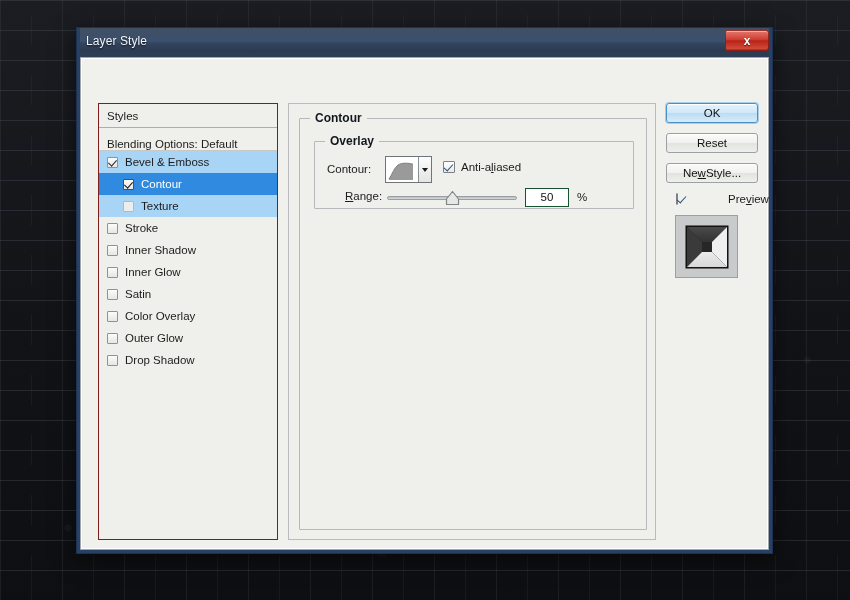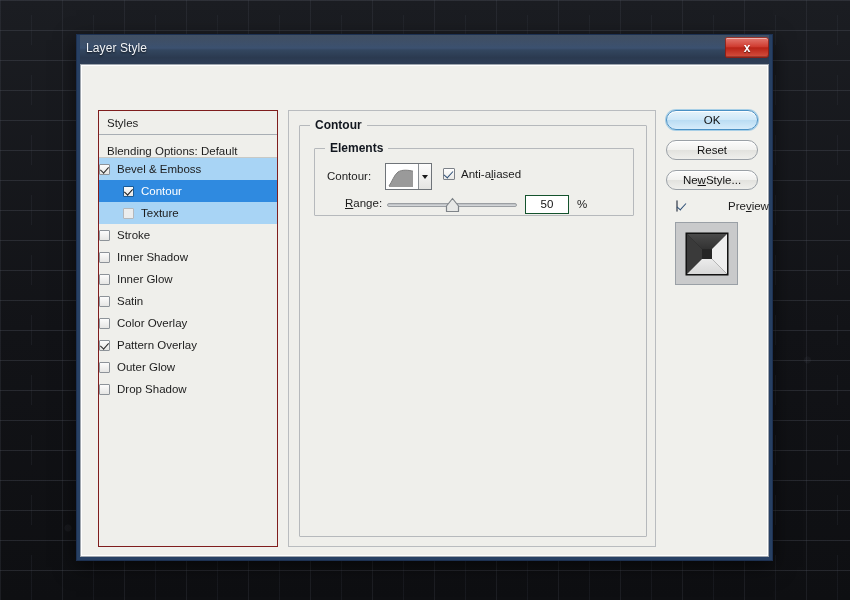--- a/index.html
+++ b/index.html
@@ -58,21 +58,21 @@
       radial-gradient(circle at 55% 68%, rgba(120,125,140,0.07) 0 3px, transparent 4px),
       radial-gradient(circle at 80% 80%, rgba(120,125,140,0.09) 0 4px, transparent 5px),
       radial-gradient(circle at 8% 88%, rgba(120,125,140,0.08) 0 3px, transparent 4px),
       radial-gradient(circle at 45% 92%, rgba(120,125,140,0.06) 0 5px, transparent 6px),
       radial-gradient(circle at 95% 60%, rgba(120,125,140,0.07) 0 3px, transparent 4px);
   }
 
   
   #dialog {
     position: absolute;
-    left: 76px; top: 34px;
+    left: 76px; top: 27px;
     width: 697px; height: 527px;
     border: 1px solid #1d3152;
     background: #e9e9e5;
     box-shadow: 0 6px 20px rgba(0,0,0,0.55);
   }
   #dialog-inner-glow {
     position: absolute; inset: 0;
     border: 3px solid #274063;
     border-top: none;
     pointer-events: none;
@@ -152,20 +152,21 @@
     display: flex; align-items: flex-end;
     padding-left: 8px;
     font-size: 11.5px;
     color: #1c1c1c;
     cursor: pointer;
   }
   #effects-list { position: relative; }
   .effect-row {
     height: 22px;
     display: flex; align-items: center;
+    padding-left: 8px;
     font-size: 11.5px;
     color: #1c1c1c;
     cursor: pointer;
   }
   .effect-row.indent { padding-left: 24px; }
   .effect-row.sub { background: #a8d4f5; }
   .effect-row.parent-sel { background: #a8d4f5; }
   .effect-row.selected { background: #2f8ae0; color: #ffffff; }
 
   
@@ -315,21 +316,21 @@
     position: absolute;
     left: 584px; top: 44px;
     width: 96px;
   }
   .btn {
     width: 92px; height: 20px;
     font-size: 11.5px;
     color: #121212;
     display: flex; align-items: center; justify-content: center;
     border: 1px solid #9aa0a6;
-    border-radius: 10px;
+    border-radius: 3px;
     background: linear-gradient(180deg,#fbfbfb 0%,#f1f1ef 48%,#e2e2de 50%,#efefec 100%);
     cursor: pointer;
     margin-bottom: 10px;
     box-shadow: inset 0 1px 0 rgba(255,255,255,0.85);
   }
   .btn.default {
     border: 1px solid #4a90c4;
     background: linear-gradient(180deg,#e6f3fb 0%,#cfe8f8 48%,#b9dcf3 50%,#d6ecfb 100%);
     box-shadow: 0 0 0 1px rgba(110,180,225,0.55), inset 0 1px 0 rgba(255,255,255,0.9);
   }
@@ -404,41 +405,37 @@
           </div>
           <div class="effect-row">
             <span class="cb"></span>
             <span>Satin</span>
           </div>
           <div class="effect-row">
             <span class="cb"></span>
             <span>Color Overlay</span>
           </div>
           <div class="effect-row">
-            <span class="cb checked"></span>
-            <span>Pattern Overlay</span>
-          </div>
-          <div class="effect-row">
             <span class="cb"></span>
             <span>Outer Glow</span>
           </div>
           <div class="effect-row">
             <span class="cb"></span>
             <span>Drop Shadow</span>
           </div>
         </div>
     </div>
 
     <div id="options-panel">
 
       <div class="group" id="grp-contour">
         <div class="group-title">Contour</div>
 
         <div class="group" id="grp-elements">
-          <div class="group-title">Elements</div>
+          <div class="group-title">Overlay</div>
 
           <div class="field-label" style="left:12px; top:21px;">Contour:</div>
 
           <div id="contour-picker">
             <div id="contour-thumb">
               <svg width="32" height="25" viewBox="0 0 32 25">
                 <rect x="0" y="0" width="32" height="25" fill="#ffffff"></rect>
                 <path d="M3 23 L3 22 C6 18 8 11 12 8 C16 5.5 22 6 27 7.2 L27 23 Z" fill="#9a9a9a"></path>
                 <path d="M3 22 C6 18 8 11 12 8 C16 5.5 22 6 27 7.2" fill="none" stroke="#7e7e7e" stroke-width="1"></path>
               </svg>

